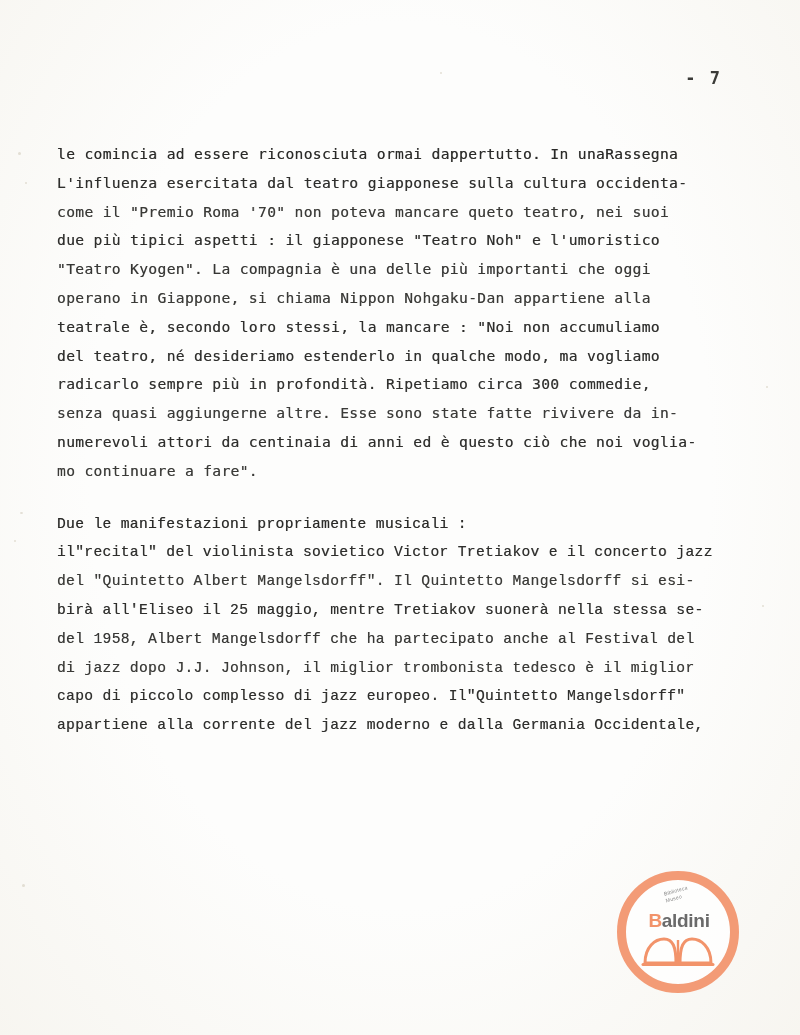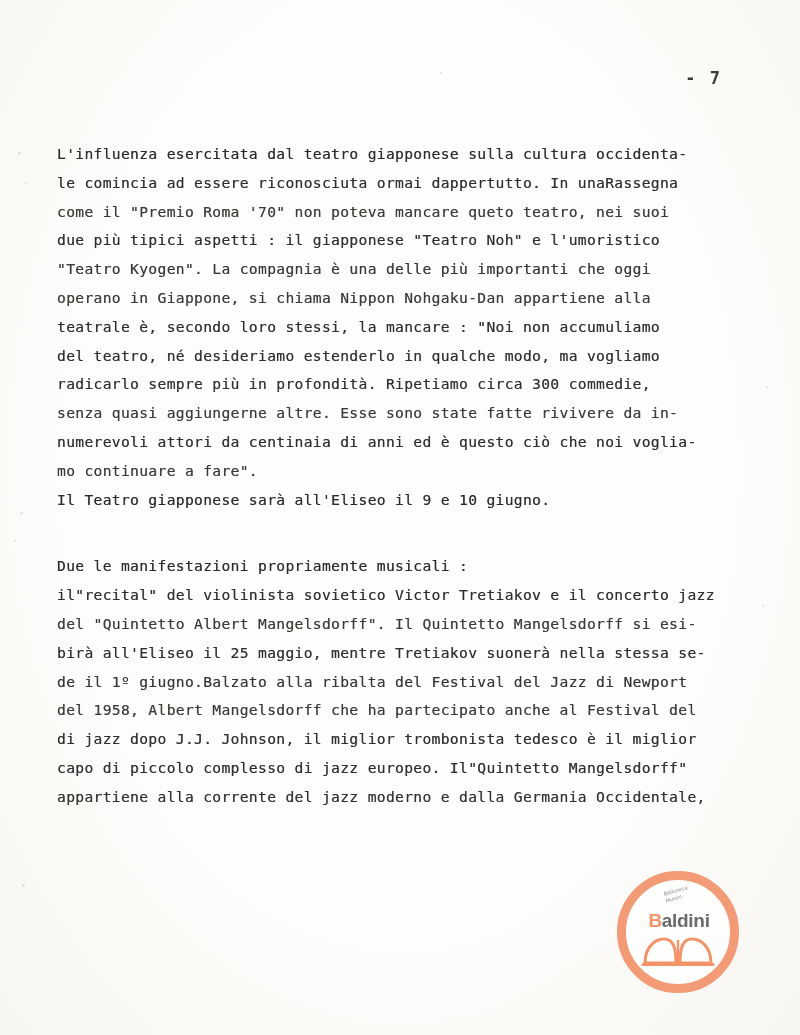--- a/index.html
+++ b/index.html
@@ -46,21 +46,22 @@
     left: 57px;
     top: 140px;
     width: 690px;
   }
 
   .para {
     margin: 0;
   }
 
   .para + .para {
-    margin-top: 38px;
+    margin-top: 24px;
+    font-family: Liberation Mono, monospace;
   }
 
   .line {
     font-size: 14.6px;
     line-height: 28.8px;
     height: 28.8px;
     color: #2e2e2c;
     white-space: pre;
     letter-spacing: 0.35px;
     
@@ -170,41 +171,39 @@
   <div class="speck" style="left:20px;  top:512px; width:3px; height:2px;"></div>
   <div class="speck" style="left:14px;  top:540px; width:2px; height:2px;"></div>
   <div class="speck" style="left:22px;  top:884px; width:3px; height:3px;"></div>
   <div class="speck" style="left:440px; top:72px;  width:2px; height:2px;"></div>
   <div class="speck" style="left:766px; top:386px; width:2px; height:2px;"></div>
   <div class="speck" style="left:762px; top:605px; width:2px; height:2px;"></div>
 
   <div class="doc-body">
 
     <div class="para">
+      <div class="line">le comincia ad essere riconosciuta ormai dappertutto. In unaRassegna</div>
       <div class="line">L'influenza esercitata dal teatro giapponese sulla cultura occidenta-</div>
-      <div class="line">le comincia ad essere riconosciuta ormai dappertutto. In unaRassegna</div>
       <div class="line">come il "Premio Roma '70" non poteva mancare queto teatro, nei suoi</div>
       <div class="line">due più tipici aspetti : il giapponese "Teatro Noh" e l'umoristico</div>
       <div class="line">"Teatro Kyogen". La compagnia è una delle più importanti che oggi</div>
       <div class="line">operano in Giappone, si chiama Nippon Nohgaku-Dan appartiene alla</div>
       <div class="line">teatrale è, secondo loro stessi, la mancare : "Noi non accumuliamo</div>
       <div class="line">del teatro, né desideriamo estenderlo in qualche modo, ma vogliamo</div>
       <div class="line">radicarlo sempre più in profondità. Ripetiamo circa 300 commedie,</div>
       <div class="line">senza quasi aggiungerne altre. Esse sono state fatte rivivere da in-</div>
       <div class="line">numerevoli attori da centinaia di anni ed è questo ciò che noi voglia-</div>
       <div class="line">mo continuare a fare".</div>
-      <div class="line">Il Teatro giapponese sarà all'Eliseo il 9 e 10 giugno.</div>
     </div>
 
     <div class="para">
       <div class="line">Due le manifestazioni propriamente musicali :</div>
       <div class="line">il"recital" del violinista sovietico Victor Tretiakov e il concerto jazz</div>
       <div class="line">del "Quintetto Albert Mangelsdorff". Il Quintetto Mangelsdorff si esi-</div>
       <div class="line">birà all'Eliseo il 25 maggio, mentre Tretiakov suonerà nella stessa se-</div>
-      <div class="line">de il 1º giugno.Balzato alla ribalta del Festival del Jazz di Newport</div>
       <div class="line">del 1958, Albert Mangelsdorff che ha partecipato anche al Festival del</div>
       <div class="line">di jazz dopo J.J. Johnson, il miglior trombonista tedesco è il miglior</div>
       <div class="line">capo di piccolo complesso di jazz europeo. Il"Quintetto Mangelsdorff"</div>
       <div class="line">appartiene alla corrente del jazz moderno e dalla Germania Occidentale,</div>
     </div>
 
   </div>
 
   <div class="stamp">
     <div class="stamp-inner"></div>

